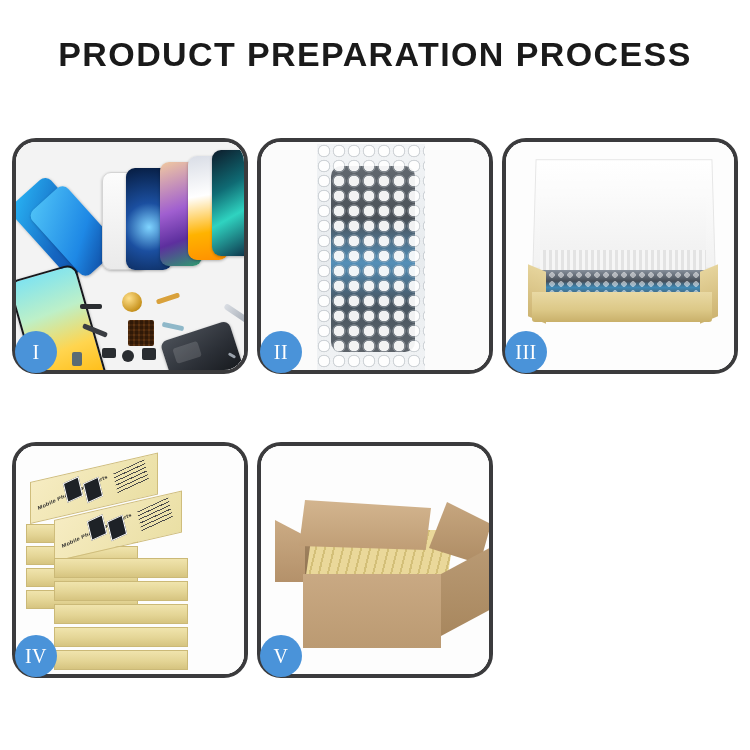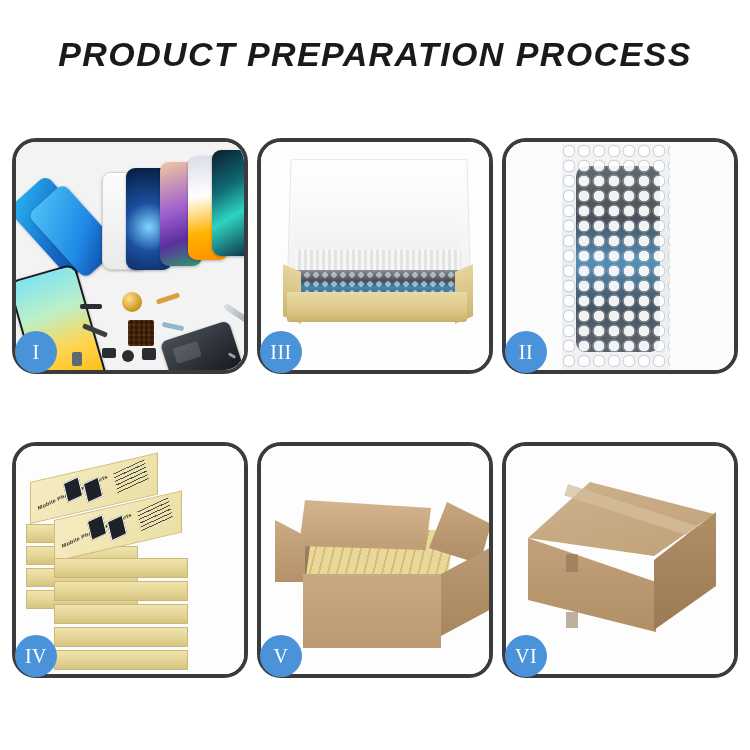--- a/index.html
+++ b/index.html
@@ -32,21 +32,20 @@
     text-align: center;
   }
   .title {
     font-family: "Liberation Sans", sans-serif;
     font-size: 34px;
     font-weight: 700;
     letter-spacing: 1.4px;
     color: #1a1a1a;
     line-height: 40px;
     white-space: nowrap;
-    font-style: italic;
   }
   .subtitle {
     margin-top: 9px;
     font-family: "Liberation Sans", sans-serif;
     font-size: 14.6px;
     font-weight: 400;
     letter-spacing: 0.1px;
     color: #1a1a1a;
     line-height: 18px;
     white-space: nowrap;
@@ -382,43 +381,43 @@
           <div class="prt-tool"></div>
           <div class="prt" style="left:212px;top:212px;width:8px;height:3px;background:#9aa1ab;transform:rotate(30deg);"></div>
           <div class="prt" style="left:222px;top:220px;width:8px;height:3px;background:#9aa1ab;transform:rotate(-24deg);"></div>
         </div>
       </div>
       <div class="badge">I</div>
     </div>
 
     <div class="panel">
       <div class="panel-inner">
+        <div class="scene-bubble">
+          <div class="bag"></div>
+          <div class="bag-item"></div>
+          <div class="bubbles2"></div>
+          <div class="bubbles"></div>
+        </div>
+      </div>
+      <div class="badge">II</div>
+    </div>
+
+    <div class="panel">
+      <div class="panel-inner">
         <div class="scene-mailer">
           <div class="ml-lid"></div>
           <div class="ml-back"></div>
           <div class="ml-foam"></div>
           <div class="ml-item"></div>
           <div class="ml-lflap"></div>
           <div class="ml-rflap"></div>
           <div class="ml-front"></div>
         </div>
       </div>
       <div class="badge">III</div>
-    </div>
-
-    <div class="panel">
-      <div class="panel-inner">
-        <div class="scene-bubble">
-          <div class="bag"></div>
-          <div class="bag-item"></div>
-          <div class="bubbles2"></div>
-          <div class="bubbles"></div>
-        </div>
-      </div>
-      <div class="badge">II</div>
     </div>
 
     <div class="panel">
       <div class="panel-inner">
         <div class="scene-stack">
 
           <div class="sb" style="left:10px;top:78px;width:110px;height:17px;"></div>
           <div class="sb" style="left:10px;top:100px;width:110px;height:17px;"></div>
           <div class="sb" style="left:10px;top:122px;width:110px;height:17px;"></div>
           <div class="sb" style="left:10px;top:144px;width:110px;height:17px;"></div>
@@ -455,28 +454,15 @@
           <div class="oc-goods"></div>
           <div class="oc-flap-b"></div>
           <div class="oc-flap-r"></div>
           <div class="oc-right"></div>
           <div class="oc-front"></div>
         </div>
       </div>
       <div class="badge">V</div>
     </div>
 
-    <div class="panel">
-      <div class="panel-inner">
-        <div class="scene-closed">
-          <div class="cc-top"></div>
-          <div class="cc-tape"></div>
-          <div class="cc-left"></div>
-          <div class="cc-right"></div>
-          <div class="cc-seam1"></div>
-          <div class="cc-seam2"></div>
-        </div>
-      </div>
-      <div class="badge">VI</div>
-    </div>
 
   </div>
 </div>
 
 </body></html>

